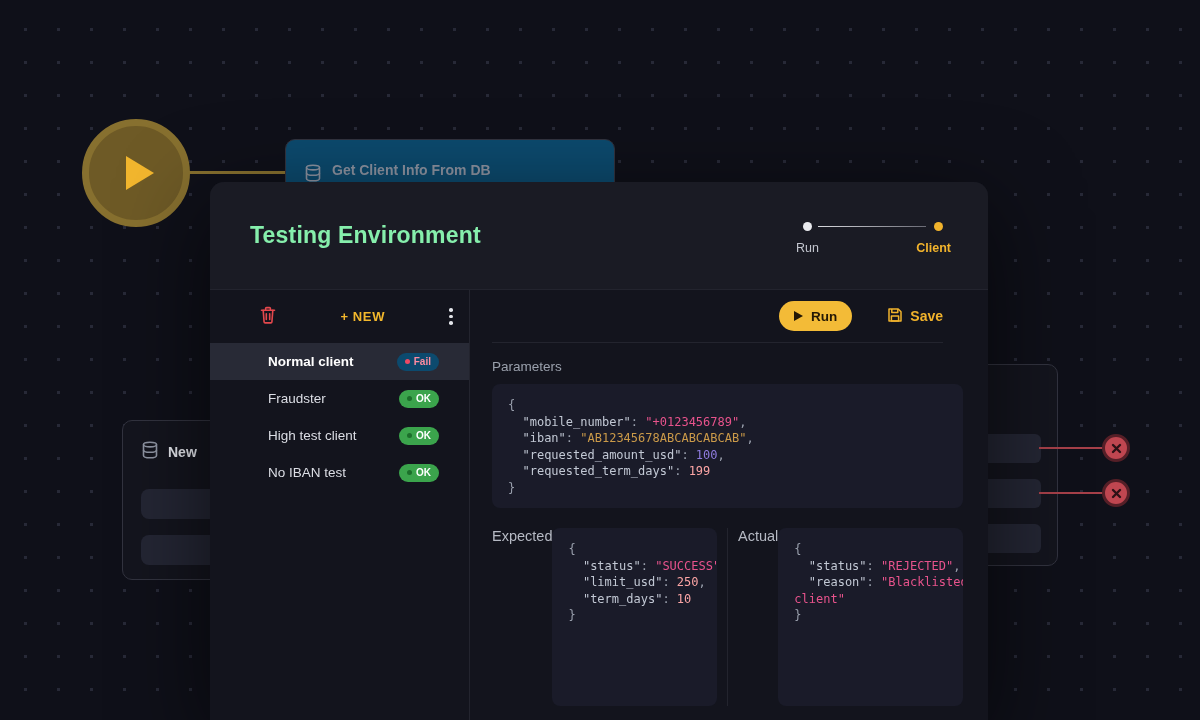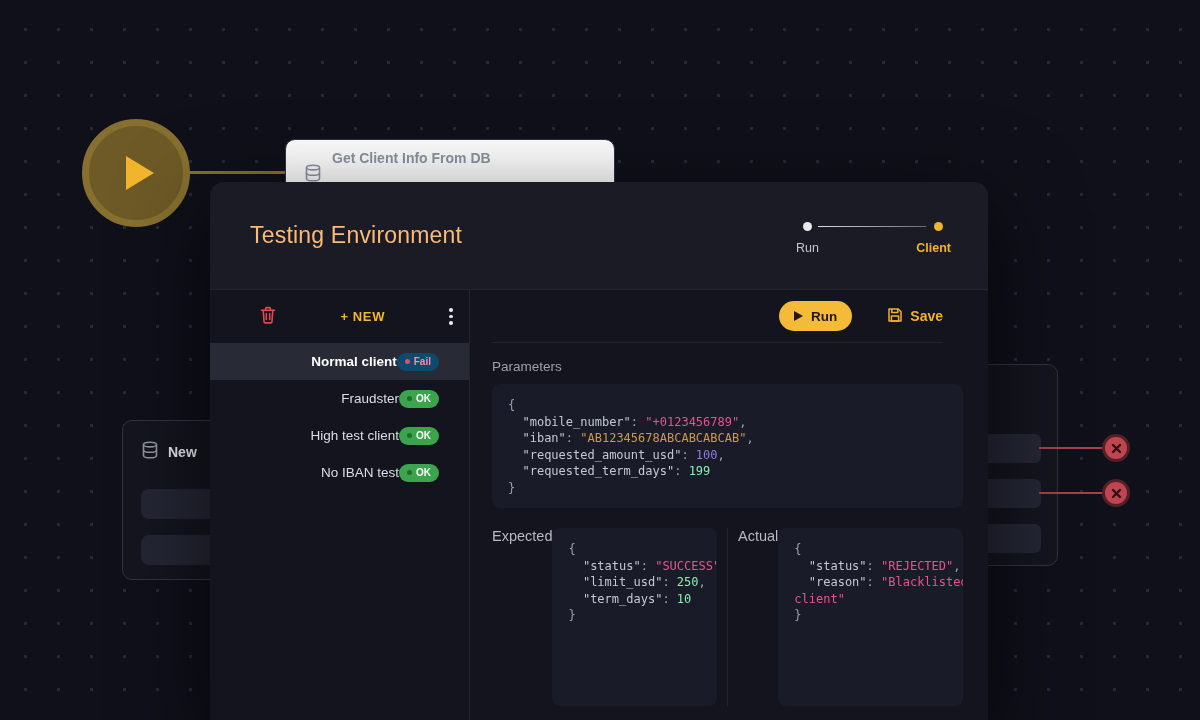--- a/index.html
+++ b/index.html
@@ -25,22 +25,22 @@
   }
   .start-play {
     width:0; height:0; margin-left:8px;
     border-top:17px solid transparent; border-bottom:17px solid transparent;
     border-left:28px solid #f2b62e;
   }
   .start-connector { position:absolute; left:188px; top:171px; width:98px; height:3px; background:#87702f; z-index:1; }
 
   .db-node {
     position:absolute; left:285px; top:139px; width:330px; height:72px;
-    background:#ffffff; border:1px solid #32333f; border-radius:10px;
-    padding:8px 18px; display:flex; align-items:center; gap:10px; z-index:1;
+    background:#0c4a6e; border:1px solid #32333f; border-radius:10px;
+    padding:20px 18px; display:flex; align-items:center; gap:10px; z-index:1;
   }
   .node-label { font-size:14px; font-weight:700; color:#8e94a2; align-self:flex-start; margin-top:2px; }
 
   .left-node {
     position:absolute; left:122px; top:420px; width:200px; height:160px;
     background:#14151e; border:1px solid #32333f; border-radius:10px;
     padding:20px 18px; z-index:1;
   }
   .node-head { display:flex; align-items:center; gap:9px; }
   .left-node .node-title { font-size:14px; font-weight:700; color:#e8eaf0; }
@@ -70,42 +70,42 @@
     background:#13141d; border-radius:14px 14px 0 0;
     box-shadow:0 24px 90px rgba(0,0,0,.6);
     display:flex; flex-direction:column; z-index:10;
   }
   .modal-header {
     flex:0 0 108px; background:#1a1b24; border-radius:14px 14px 0 0;
     border-bottom:1px solid #23242e;
     display:flex; align-items:center; justify-content:space-between;
     padding:0 45px 0 40px;
   }
-  .modal-title { font-size:23px; font-weight:400; color:#fdba74; letter-spacing:.2px; }
+  .modal-title { font-size:23px; font-weight:700; color:#86efac; letter-spacing:.2px; }
 
   .stepper { position:relative; width:140px; height:46px; }
   .step-dot { position:absolute; top:9px; width:9px; height:9px; border-radius:50%; cursor:pointer; }
   .dot-run { left:0; background:#e9eaee; }
   .dot-tests { right:0; background:#f1b32c; }
   .step-line { position:absolute; top:13px; left:15px; right:17px; height:1.5px; background:linear-gradient(90deg,#d9dadf,#6a6b75); }
   .step-label { position:absolute; top:28px; font-size:12.5px; color:#c3c6cf; cursor:pointer; }
   .label-run { left:-7px; }
   .label-tests { right:-8px; color:#f1b32c; font-weight:700; }
 
   .modal-body { flex:1; display:flex; min-height:0; }
 
   
   .sidebar { width:260px; flex:0 0 260px; border-right:1px solid #23242e; display:flex; flex-direction:column; }
   .sidebar-toolbar { height:53px; flex:0 0 53px; display:flex; align-items:center; justify-content:space-between; padding:0 16px 0 50px; }
   .trash-btn, .kebab-btn { background:none; border:none; cursor:pointer; display:flex; align-items:center; }
   .new-btn { background:none; border:none; cursor:pointer; color:#f3b82c; font-size:13px; font-weight:700; letter-spacing:.6px; font-family:inherit; }
   .kebab { display:flex; flex-direction:column; gap:3px; }
   .kebab i { width:3.5px; height:3.5px; border-radius:50%; background:#e3e5ea; }
 
-  .test-row { height:37px; display:flex; align-items:center; justify-content:flex-end; padding:0 30px 0 58px; cursor:pointer; }
+  .test-row { height:37px; display:flex; align-items:center; justify-content:space-between; padding:0 30px 0 58px; cursor:pointer; }
   .test-row.selected { background:#282a36; }
   .test-name { font-size:13.5px; color:#dcdee5; }
   .selected .test-name { color:#ffffff; font-weight:700; }
   .badge { display:inline-flex; align-items:center; gap:4px; height:18px; padding:0 8px; border-radius:9px; font-size:10px; font-weight:700; }
   .badge .bdot { width:5px; height:5px; border-radius:50%; }
   .badge-ok { background:#3ba44c; color:#ffffff; }
   .badge-ok .bdot { background:#1c6e2b; }
   .badge-fail { background:#0c4a6e; color:#ff8ba0; }
   .badge-fail .bdot { background:#ee4964; }
 
@@ -124,21 +124,21 @@
   .code {
     background:#1a1b29; border-radius:8px; padding:13px 16px;
     font-family:"DejaVu Sans Mono",monospace; font-size:12px; line-height:16.5px;
     color:#a9aeba; white-space:pre; overflow:hidden;
   }
   .code-params { height:124px; flex:0 0 auto; }
   .tok-p { color:#9aa0ad; }
   .tok-k { color:#c2c8d4; }
   .tok-s { color:#e8538c; }
   .tok-g { color:#cb9a49; }
-  .tok-n { color:#86efac; }
+  .tok-n { color:#fca5a5; }
   .tok-v { color:#8f7cdf; }
 
   .ea-row { display:flex; margin-top:20px; flex:1; min-height:0; }
   .ea-col { flex:1; display:flex; flex-direction:row; min-width:0; }
   .ea-col + .ea-col { border-left:1px solid #23242e; margin-left:10px; padding-left:10px; }
   .ea-label { color:#b6bac4; font-size:14.5px; margin-bottom:12px; }
   .ea-col .code { flex:1; }
 </style>
 </head>
 <body>

